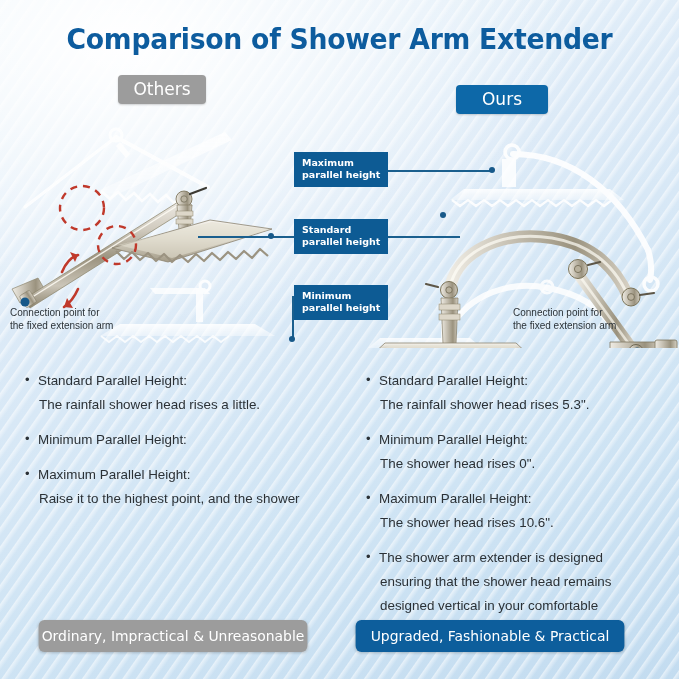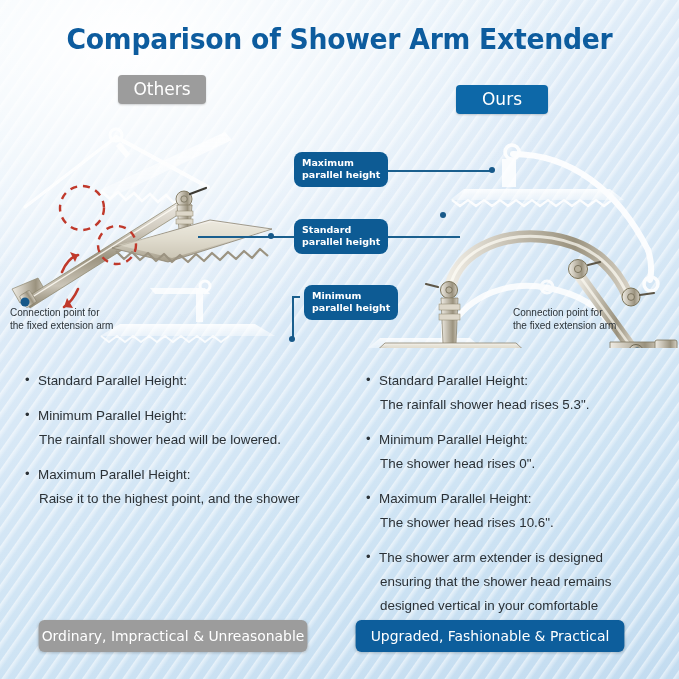--- a/index.html
+++ b/index.html
@@ -75,32 +75,32 @@
     top: 112px;
     width: 679px;
     height: 236px;
   }
   #stage svg { display: block; }
   
   .callout {
     position: absolute;
     background: #0d5b94;
     color: #ffffff;
-    border-radius: 8px;
+    border-radius: 0;
     padding: 5px 8px 6px 8px;
     font-size: 9.5px;
     line-height: 12px;
     font-weight: bold;
     font-family: "DejaVu Sans", sans-serif;
     z-index: 6;
     white-space: nowrap;
   }
   #callout-max  { left: 294px; top: 152px; }
   #callout-std  { left: 294px; top: 219px; }
-  #callout-min  { left: 304px; top: 285px; }
+  #callout-min  { left: 294px; top: 285px; }
   
   .cline {
     position: absolute;
     background: #1a5f8e;
     z-index: 4;
   }
   .cdot {
     position: absolute;
     width: 6px;
     height: 6px;
@@ -356,24 +356,24 @@
     <span>the fixed extension arm</span>
   </div>
   <div class="caption" id="caption-right">
     <span>Connection point for</span><br>
     <span>the fixed extension arm</span>
   </div>
 
   <div class="col" id="col-left">
     <div class="bullet-item">
       <span class="bullet-line">Standard Parallel Height:</span>
+      <span class="bullet-line indent">The rainfall shower head rises a little.</span>
     </div>
     <div class="bullet-item">
       <span class="bullet-line">Minimum Parallel Height:</span>
-      <span class="bullet-line indent">The rainfall shower head will be lowered.</span>
     </div>
     <div class="bullet-item">
       <span class="bullet-line">Maximum Parallel Height:</span>
       <span class="bullet-line indent">Raise it to the highest point, and the shower</span>
     </div>
   </div>
 
   <div class="col" id="col-right">
     <div class="bullet-item">
       <span class="bullet-line">Standard Parallel Height:</span>

